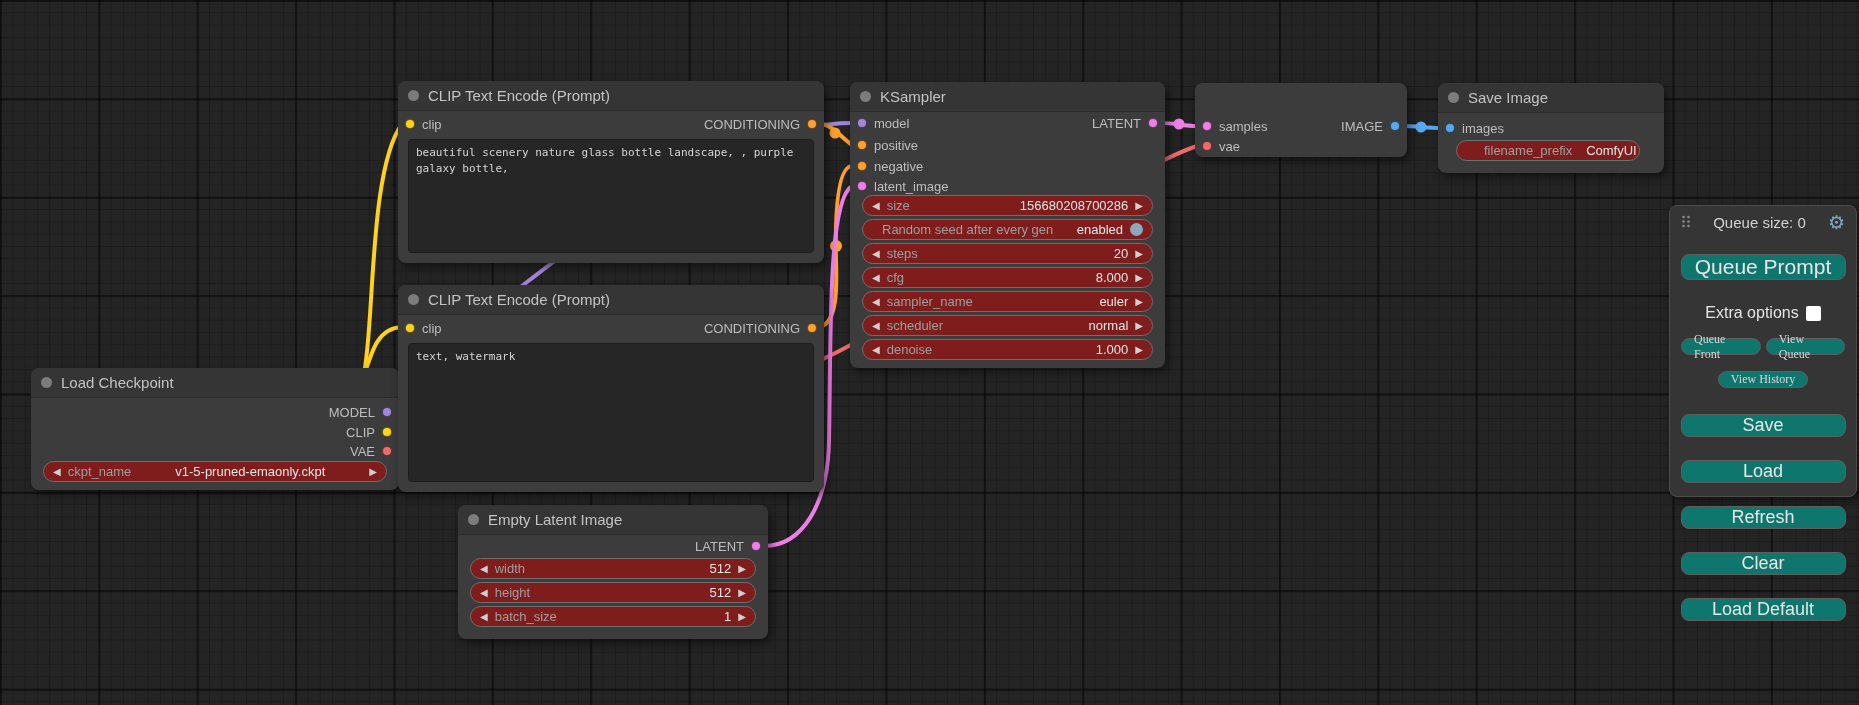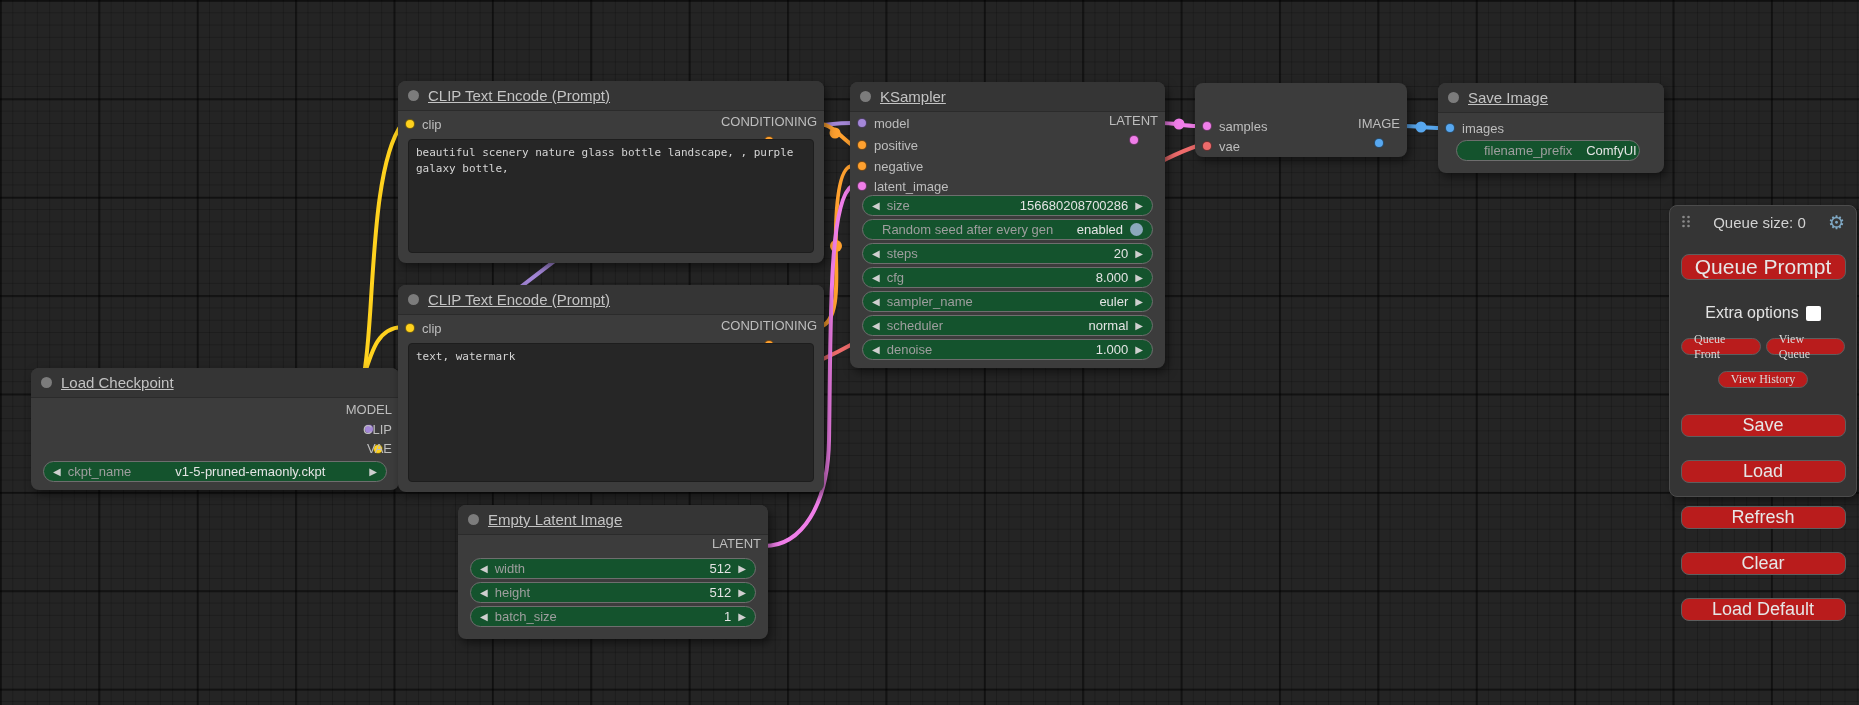--- a/index.html
+++ b/index.html
@@ -21,32 +21,32 @@
   .node {
     position:absolute; z-index:2; background:#3c3c3c; border-radius:8px;
     box-shadow:3px 4px 10px rgba(0,0,0,0.5); color:#c8c8c8;
   }
   .node-title {
     height:30px; background:#353535; border-radius:8px 8px 0 0;
     border-bottom:1px solid #2b2b2b; display:flex; align-items:center;
     padding:0 10px; gap:9px;
   }
   .title-dot { width:11px; height:11px; border-radius:50%; background:#7c7c7c; flex:0 0 auto; }
-  .title-text { font-size:15px; color:#c3c3c3; white-space:nowrap;text-decoration:underline; }
+  .title-text { font-size:15px; color:#c3c3c3; white-space:nowrap; }
 
   .port { position:absolute; height:20px; display:flex; align-items:center; gap:7px; font-size:13px; color:#bdbdbd; }
   .port.in  { left:7px; }
-  .port.out { right:7px; flex-direction:column; }
+  .port.out { right:7px; flex-direction:row; }
   .pdot { width:10px; height:10px; border-radius:50%; border:1px solid rgba(0,0,0,0.55); flex:0 0 auto; }
   .c-model { background:#a487d8; } .c-clip { background:#ffd21e; }
   .c-vae { background:#ee6b6b; }  .c-cond { background:#ffa12f; }
   .c-latent { background:#f07ee9; } .c-image { background:#58a8f0; }
 
   .widget {
-    position:absolute; height:21px; background:#14532d; border:1px solid #6e6e6e;
+    position:absolute; height:21px; background:#7f1d1d; border:1px solid #6e6e6e;
     border-radius:11px; display:flex; align-items:center; padding:0 9px;
     font-size:13px; color:#9e9e9e; gap:7px;
   }
   .widget .arrow { color:#cfcfcf; font-size:10px; line-height:1; }
   .widget .wlabel { white-space:nowrap; }
   .widget .sp { flex:1; }
   .widget .wvalue { color:#e4e4e4; white-space:nowrap; }
   .toggle-dot { width:13px; height:13px; border-radius:50%; background:#8ca8bd; flex:0 0 auto; }
 
   textarea.prompt {
@@ -59,21 +59,21 @@
   #queue-panel {
     position:absolute; z-index:3; left:1669px; top:205px; width:188px; height:292px;
     background:#353535; border:1px solid #4c4c4c; border-radius:8px;
     box-shadow:3px 4px 10px rgba(0,0,0,0.5);
     display:flex; flex-direction:column; align-items:center; padding:7px 11px;gap:12px;
   }
   .qp-header { width:100%; display:flex; align-items:center; height:20px; }
   .qp-title { flex:1; text-align:center; color:#d2d2d2; font-size:15px; }
   .gear { color:#7fa8c4; font-size:19px; line-height:1; }
   .btn {
-    background:#b91c1c; border:1px solid #5e5e5e; border-radius:8px; color:#e6e6e6;
+    background:#0f766e; border:1px solid #5e5e5e; border-radius:8px; color:#e6e6e6;
     display:flex; align-items:center; justify-content:center; cursor:pointer;
     font-family:"Liberation Sans", sans-serif;
   }
   .btn-queue-prompt { width:165px; height:28px; font-size:21px; margin-top:10px; }
   .extra-row { display:flex; align-items:center; gap:7px; margin-top:12px; color:#e3e3e3; font-size:16px; }
   .checkbox { width:15px; height:15px; background:#fff; border-radius:2px; }
   .pill-row { display:flex; gap:5px; margin-top:4px; width:100%; justify-content:center; }
   .btn.pill { border-radius:10px; height:17px; font-size:12px; color:#d8d8d8; padding:0 12px;font-family:Liberation Serif, serif; }
   .btn.big { width:165px; height:26px; font-size:18px; margin-top:11px; }
   .btn.big.first { margin-top:14px; }

